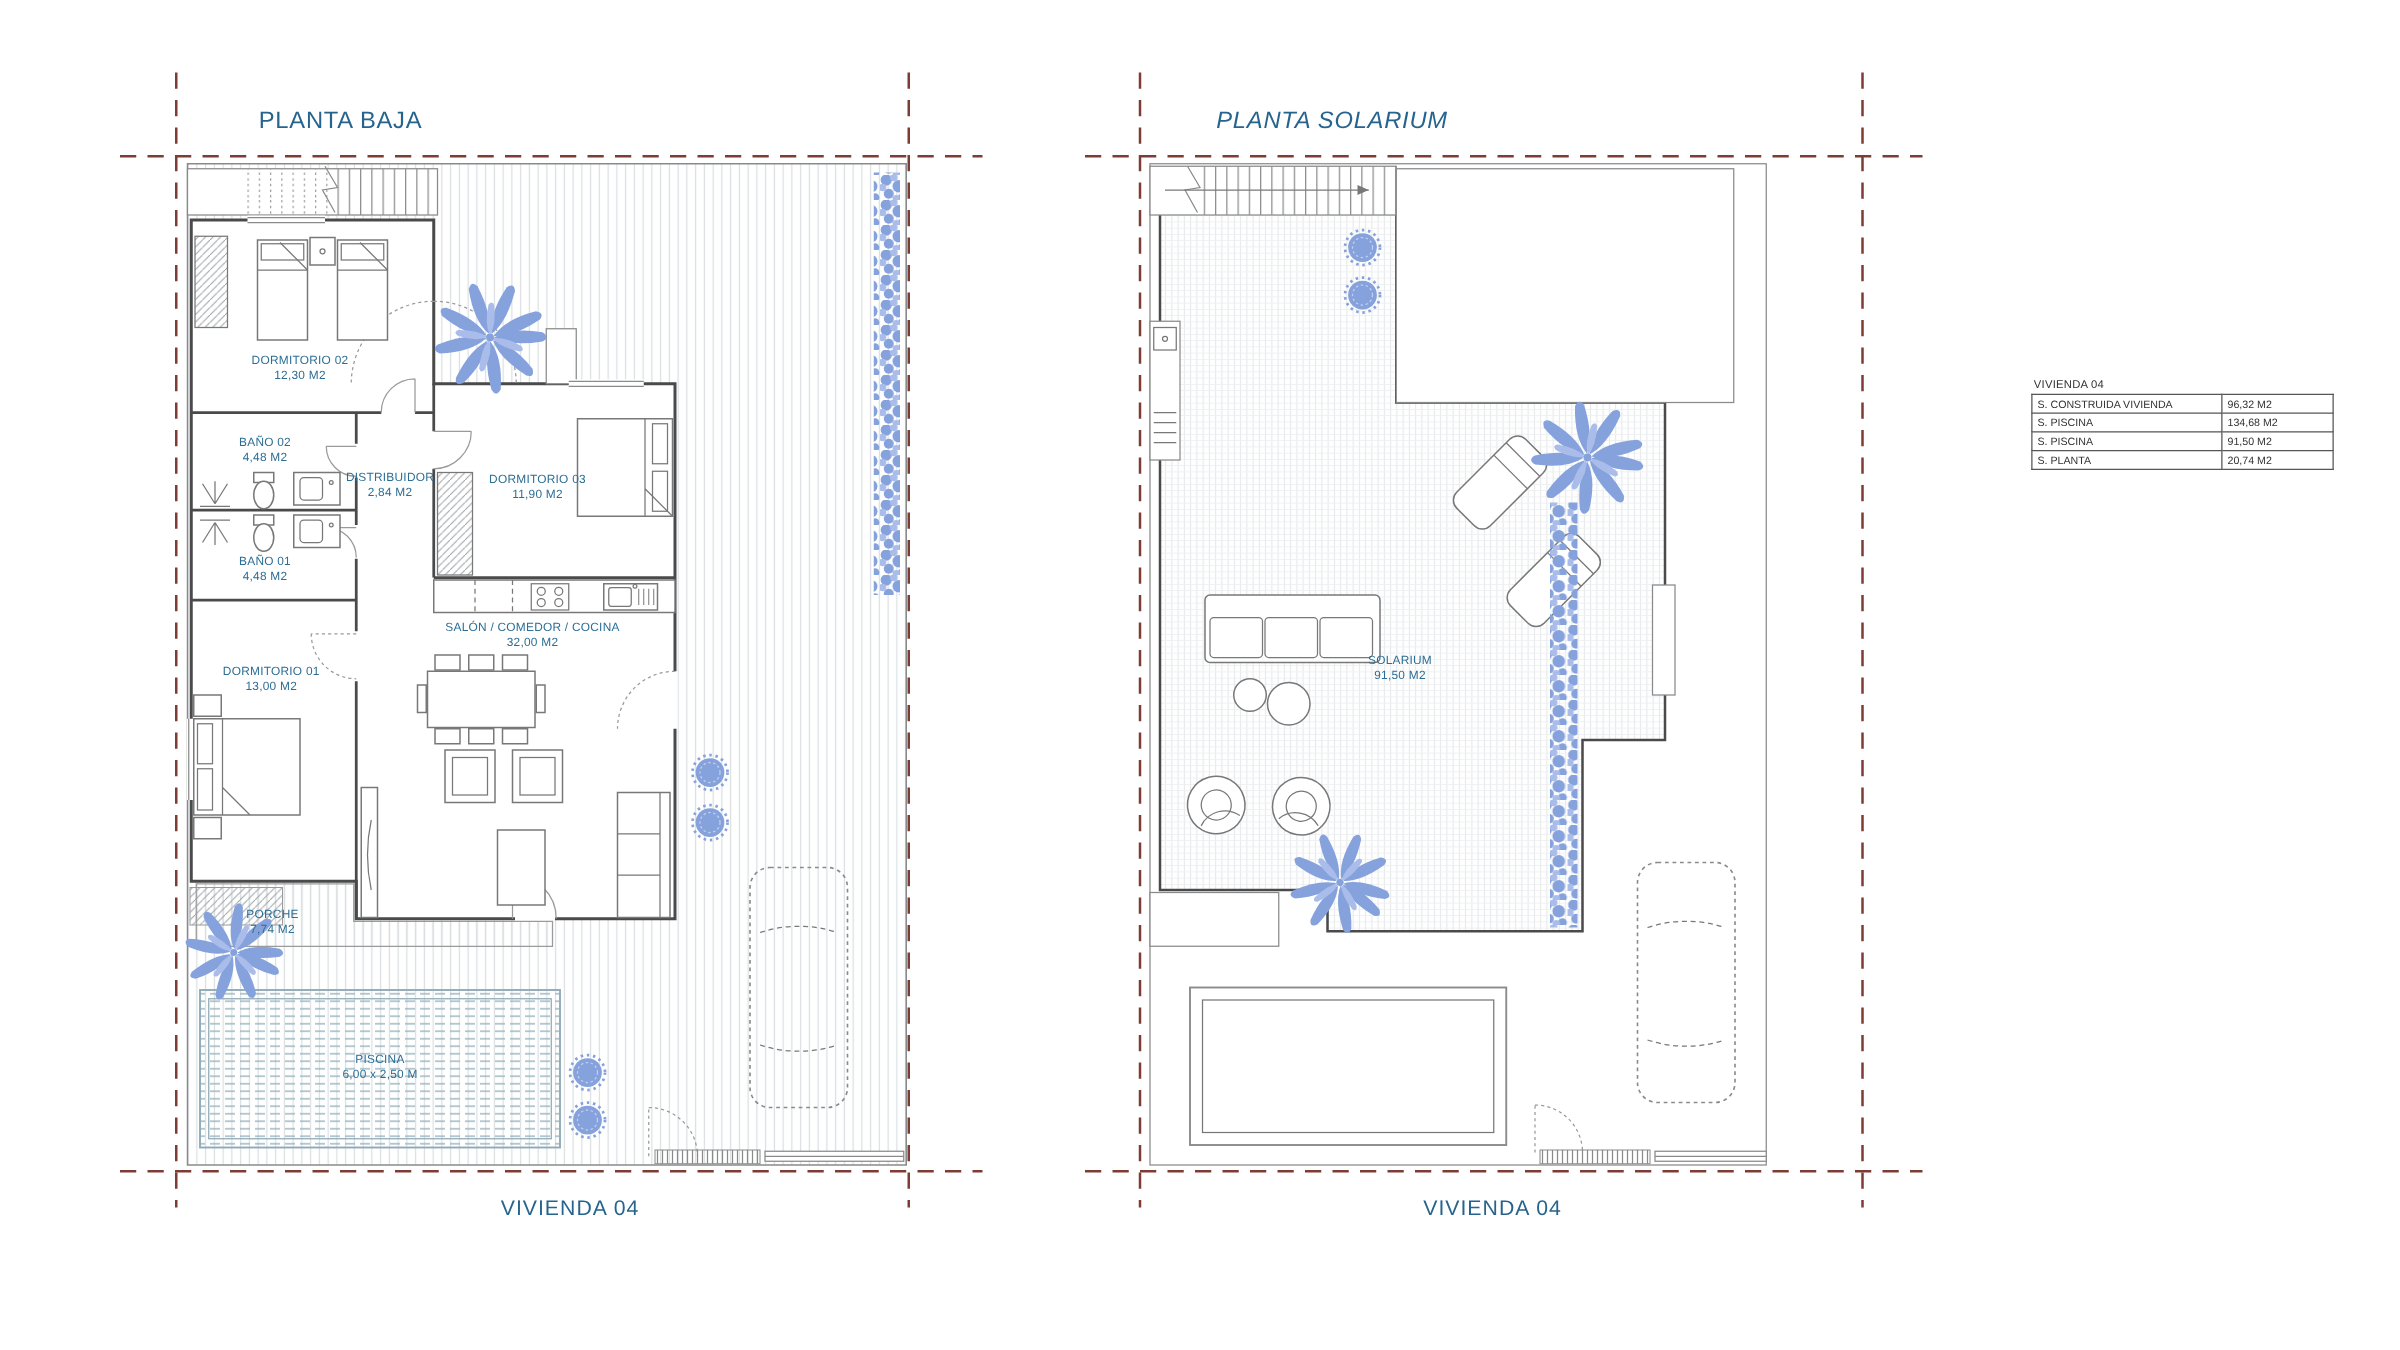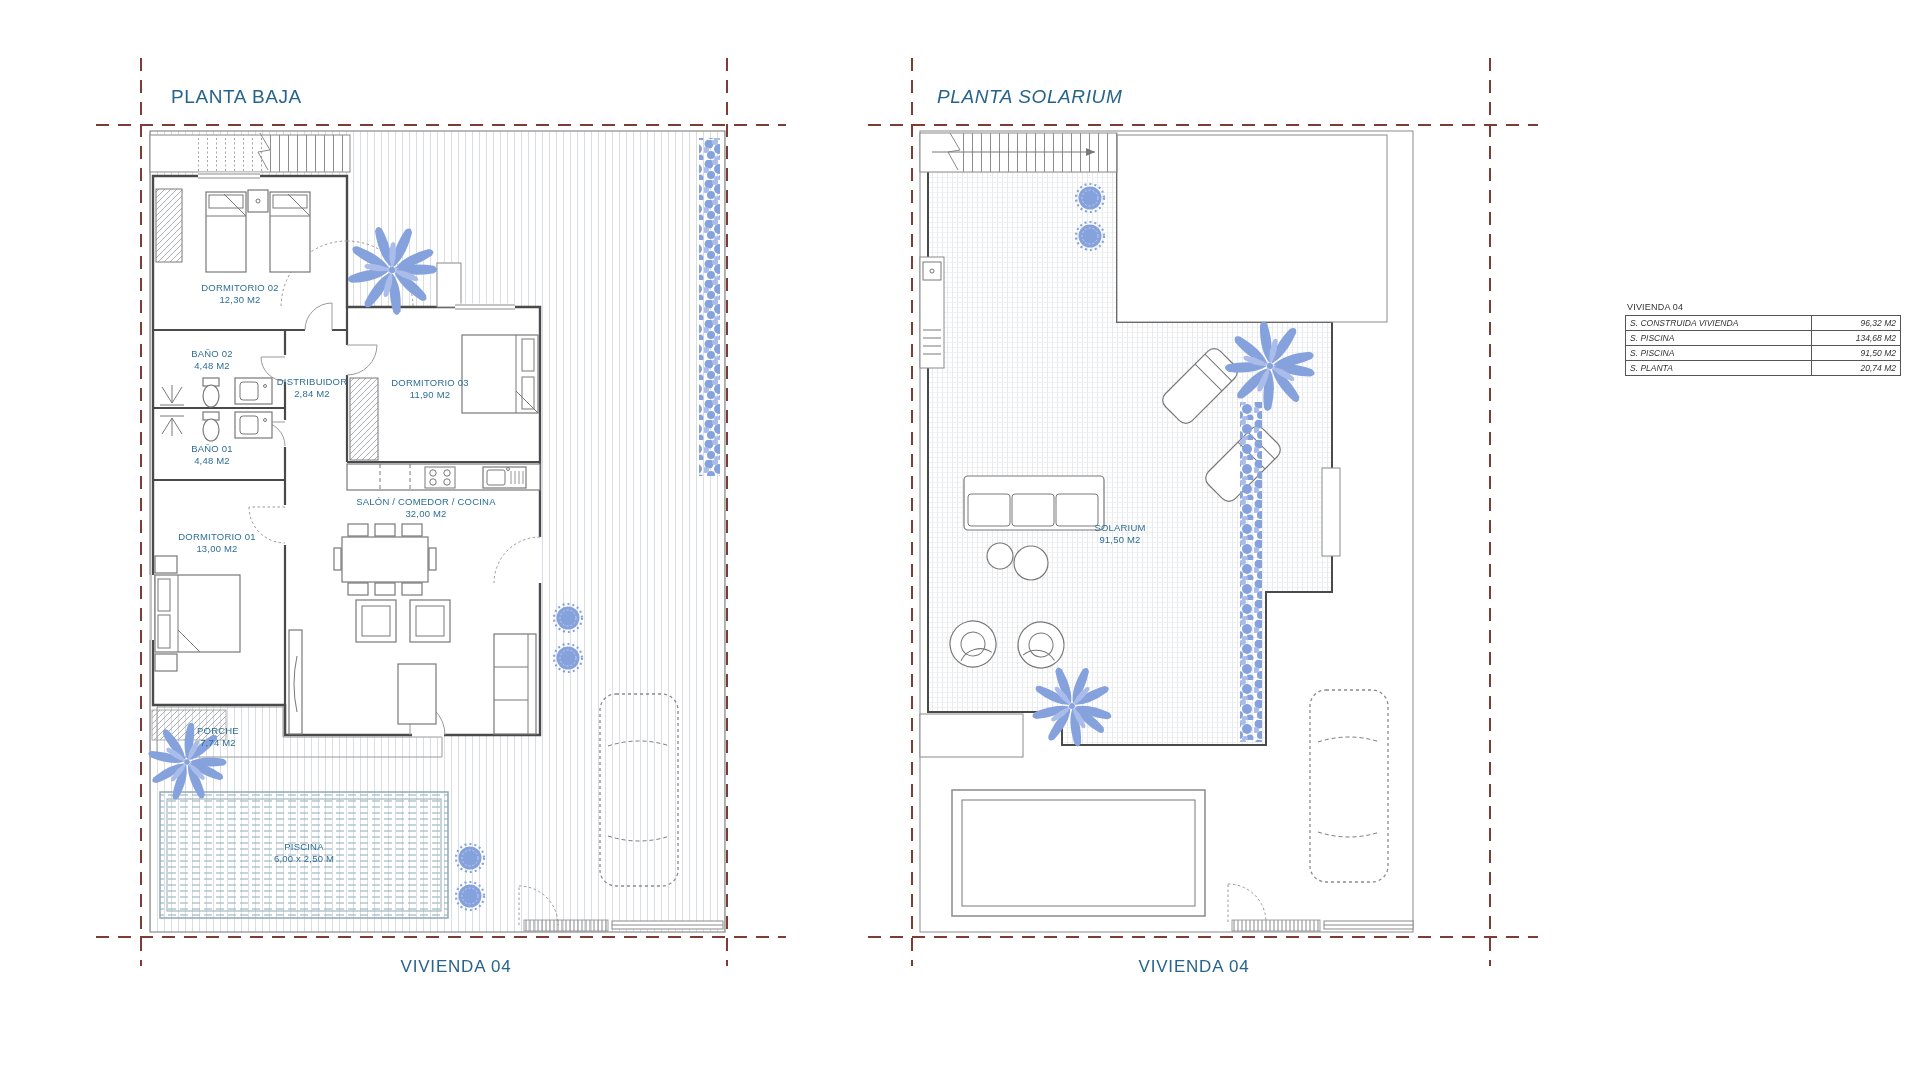--- a/index.html
+++ b/index.html
@@ -18,28 +18,28 @@
   .furn{fill:#ffffff;stroke:var(--furn_gray);stroke-width:1.2;}
   .furnl{fill:none;stroke:var(--furn_gray);stroke-width:1;}
   .boundary{stroke:var(--boundary_red);stroke-width:2;stroke-dasharray:13 9;fill:none;}
   .arc{fill:none;stroke:#9a9a9a;stroke-width:1;}
   .dash{stroke-dasharray:4 3;}
   .dot{stroke-dasharray:2.5 2.5;}
   .plant{fill:var(--plant_blue);}
   .plant2{fill:var(--plant_blue_light);}
   .roomlabel{font:9.5px "Liberation Sans",sans-serif;fill:var(--label_blue);
              text-anchor:middle;letter-spacing:.2px;}
-  .plan-title{position:absolute;font-size:19px;color:var(--title_blue);letter-spacing:.6px;}
+  .plan-title{position:absolute;font-size:19px;color:var(--title_blue);letter-spacing:.6px;margin-left:36px;}
   .plan-footer{position:absolute;font-size:17px;color:var(--title_blue);letter-spacing:.8px;
                transform:translateX(-50%);}
   .sumwrap{position:absolute;left:1625px;top:302px;width:240px;color:#333;}
   .sumtitle{font-size:9px;margin:0 0 3px 2px;letter-spacing:.2px;}
-  .sumtable{border-collapse:collapse;width:276px;font-style:italic;}
+  .sumtable{border-collapse:collapse;width:242px;}
   .sumtable td{border:1px solid #555;font-size:8.5px;padding:2px 4px;height:10px;}
-  .sumtable td.val{width:80px;text-align:right;}
+  .sumtable td.val{width:80px;}
 </style>
 </head>
 <body>
 
 <div id="stage">
 
   <div class="plan-title" style="left:171px;top:86px;">PLANTA BAJA</div>
   <div class="plan-title" style="left:937px;top:86px;font-style:italic;">PLANTA SOLARIUM</div>
 
   <svg width="1920" height="1080" viewBox="0 0 1920 1080">

